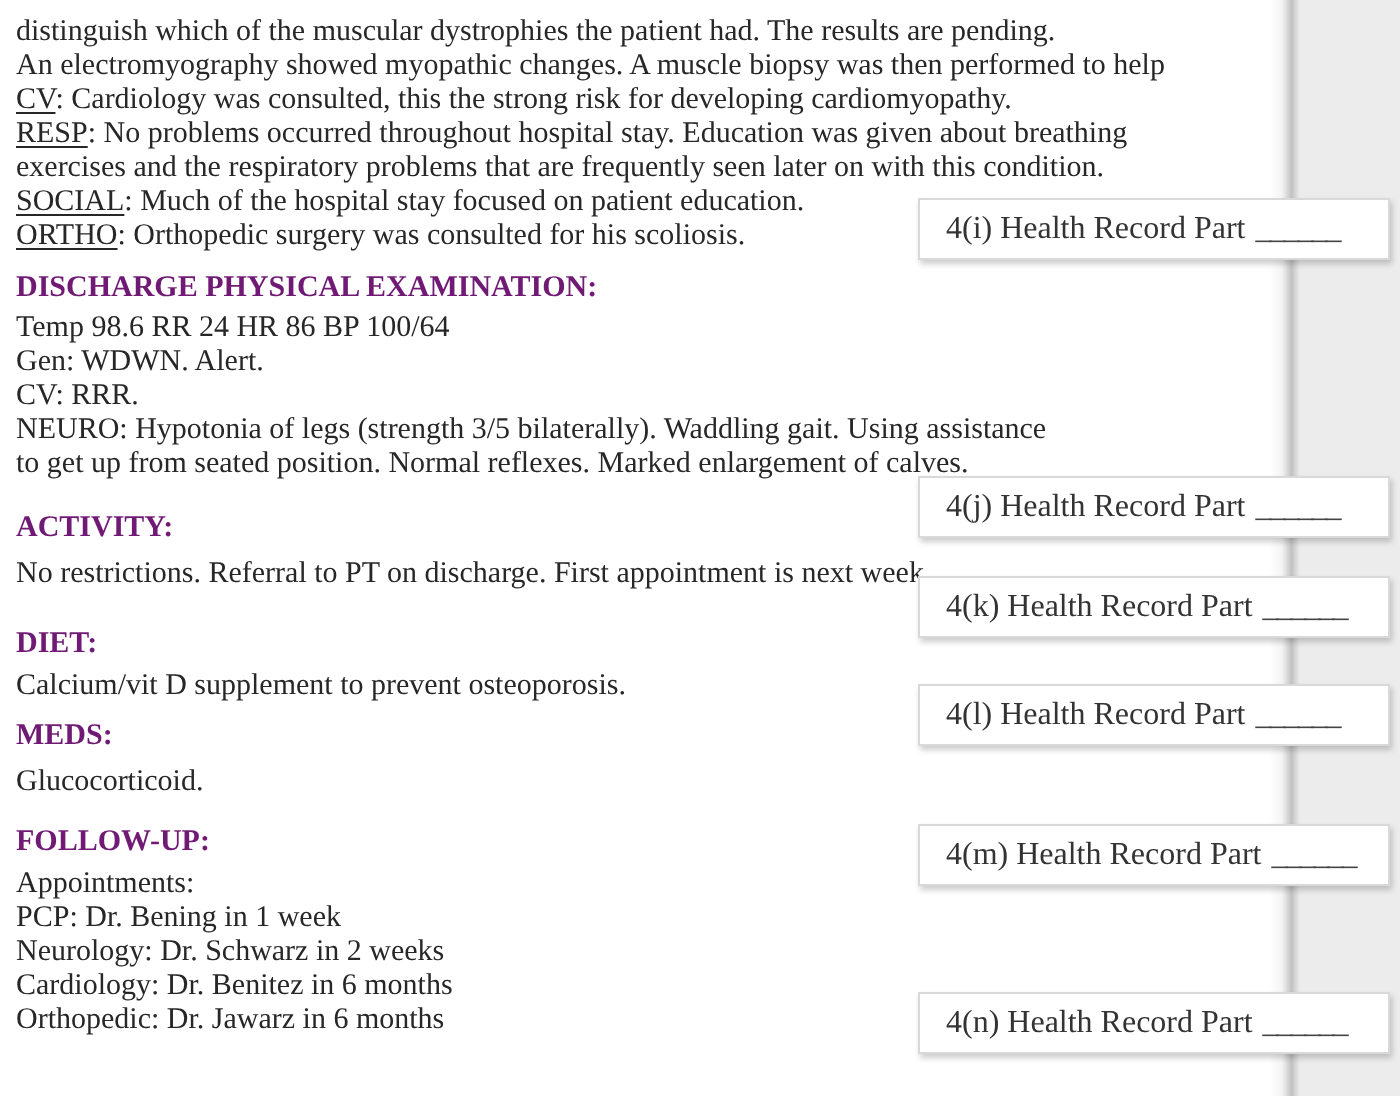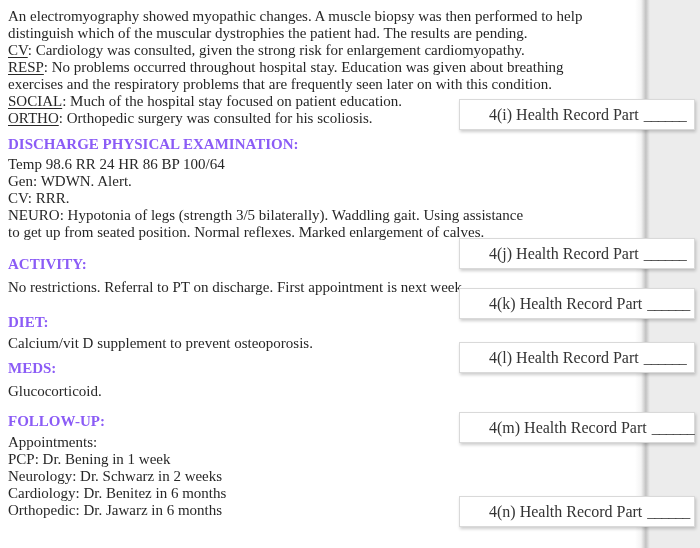--- a/index.html
+++ b/index.html
@@ -20,52 +20,52 @@
     background:#ececec;
   }
   
   .text-col {
     position:absolute; left:8px; top:8px; width:645px;
     font-size:15px; line-height:17px;
   }
   .ln { height:17px; white-space:nowrap; }
   .ul { text-decoration:underline; text-underline-offset:2px; }
   h3 {
-    font-size:15px; line-height:17px; font-weight:bold; color:#8b5cf6;
+    font-size:15px; line-height:17px; font-weight:bold; color:#701a75;
     white-space:nowrap;
   }
   .m-exam { margin:9px 0 3px 0; }
   .m-act  { margin:15px 0 6px 0; }
   .m-diet { margin:18px 0 4px 0; }
   .m-meds { margin:8px 0 6px 0; }
   .m-fup  { margin:13px 0 4px 0; }
   
   .callout {
     position:absolute; left:459px; width:236px; height:31px;
     background:#ffffff; border:1px solid #d9d9d9;
     box-shadow:1px 2px 3px rgba(0,0,0,0.20);
-    display:flex; align-items:center; padding-left:29px;
+    display:flex; align-items:center; padding-left:13px;
     font-size:16px; color:#333333; z-index:2; white-space:nowrap;
   }
   .blank { margin-left:5px; letter-spacing:-1px; color:#444444; }
 </style>
 </head>
 <body>
 
 <div class="screen">
 
   <div class="page-edge"></div>
   <div class="page-strip"></div>
 
   <div class="text-col">
 
     <div class="para">
+      <div class="ln"><span class="ul"></span><span>distinguish which of the muscular dystrophies the patient had. The results are pending.</span></div>
       <div class="ln"><span class="ul"></span><span>An electromyography showed myopathic changes. A muscle biopsy was then performed to help</span></div>
-      <div class="ln"><span class="ul"></span><span>distinguish which of the muscular dystrophies the patient had. The results are pending.</span></div>
-      <div class="ln"><span class="ul">CV</span><span>: Cardiology was consulted, given the strong risk for enlargement cardiomyopathy.</span></div>
+      <div class="ln"><span class="ul">CV</span><span>: Cardiology was consulted, this the strong risk for developing cardiomyopathy.</span></div>
       <div class="ln"><span class="ul">RESP</span><span>: No problems occurred throughout hospital stay. Education was given about breathing</span></div>
       <div class="ln"><span class="ul"></span><span>exercises and the respiratory problems that are frequently seen later on with this condition.</span></div>
       <div class="ln"><span class="ul">SOCIAL</span><span>: Much of the hospital stay focused on patient education.</span></div>
       <div class="ln"><span class="ul">ORTHO</span><span>: Orthopedic surgery was consulted for his scoliosis.</span></div>
     </div>
 
     <h3 class="m-exam">DISCHARGE PHYSICAL EXAMINATION:</h3>
     <div>
       <div class="ln">Temp 98.6 RR 24 HR 86 BP 100/64</div>
       <div class="ln">Gen: WDWN. Alert.</div>

